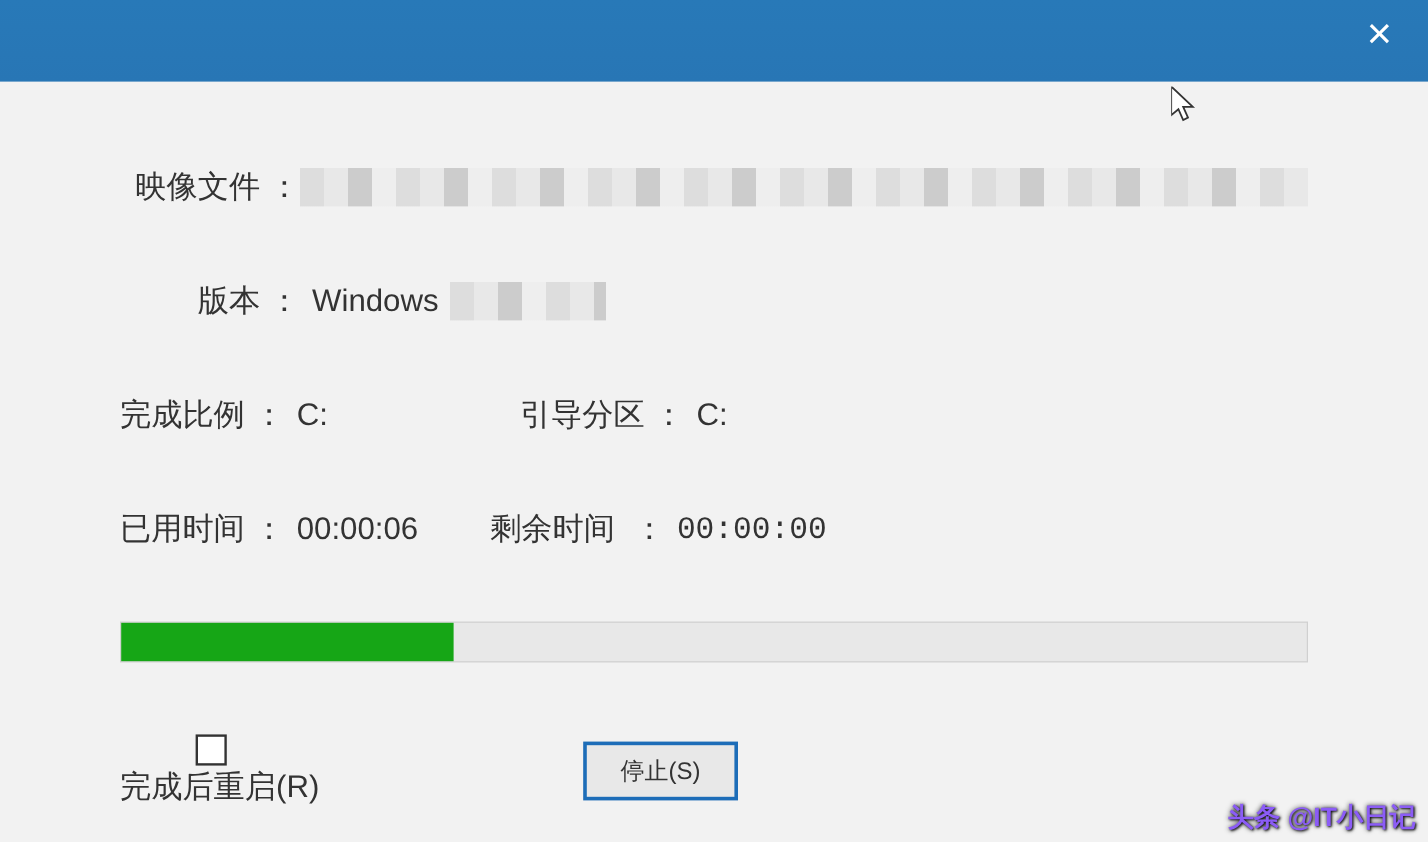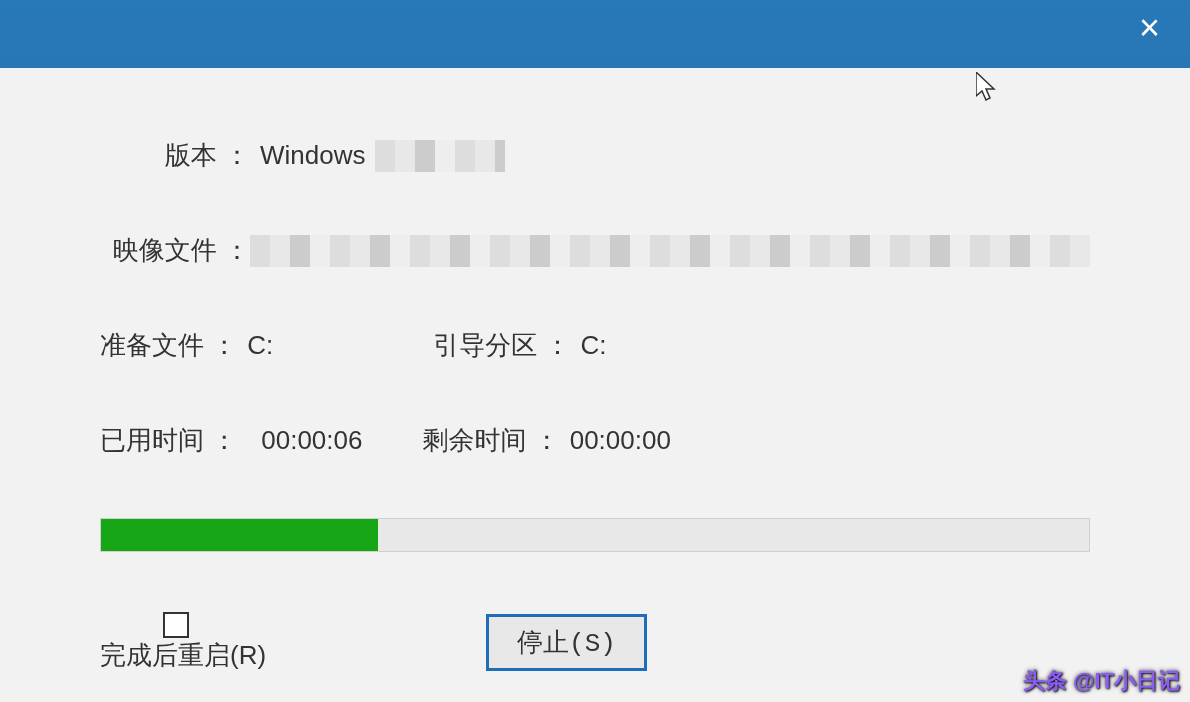--- a/index.html
+++ b/index.html
@@ -109,22 +109,22 @@
       height: 26px;
       border: 2px solid #333;
       margin-right: 14px;
       background: white;
     }
     .stop-btn {
       margin-left: 220px;
       border: 3px solid #1d6db8;
       background: #e8e8e8;
       padding: 8px 28px;
-      font-size: 26px;
-      font-family: Liberation Mono, monospace;
+      font-size: 20px;
+      font-family: Liberation Sans, sans-serif;
       cursor: pointer;
       color: #333;
     }
     .cursor {
       position: absolute;
       top: 72px;
       left: 976px;
       pointer-events: none;
     }
     .watermark {
@@ -139,48 +139,48 @@
   </style>
 </head>
 <body>
 
 <div class="title-bar">
   <span class="close-btn">×</span>
 </div>
 
 <div class="content">
 
+  <div class="row">
+    <span class="label">映像文件 ：</span>
+    <span class="pixelated pix-long"></span>
+  </div>
+
   <div class="row" style="padding-left:60px;">
     <span class="label" style="min-width:90px;">版本 ：</span>
     <span class="value">Windows</span>
     <span class="pixelated pix-short" style="margin-left:10px;"></span>
   </div>
 
   <div class="row">
-    <span class="label">映像文件 ：</span>
-    <span class="pixelated pix-long"></span>
-  </div>
-
-  <div class="row">
     <span class="inline-group">
-      <span class="label">准备文件 ：</span>
+      <span class="label">完成比例 ：</span>
       <span class="value">C:</span>
     </span>
     <span class="inline-group" style="margin-left:80px;justify-content:flex-end;">
       <span class="label">引导分区 ：</span>
       <span class="value">C:</span>
     </span>
   </div>
 
   <div class="row">
-    <span class="inline-group" style="margin-right:60px;gap:14px;">
+    <span class="inline-group" style="margin-right:60px;">
       <span class="label">已用时间 ：</span>
       <span class="value">00:00:06</span>
     </span>
-    <span class="inline-group" style="margin-right:0;">
+    <span class="inline-group" style="margin-right:0;font-family:Liberation Mono, monospace;">
       <span class="label">剩余时间 ：</span>
       <span class="value">00:00:00</span>
     </span>
   </div>
 
   <div class="progress-row">
     <div class="progress-bar">
       <div class="progress-fill"></div>
     </div>
   </div>

